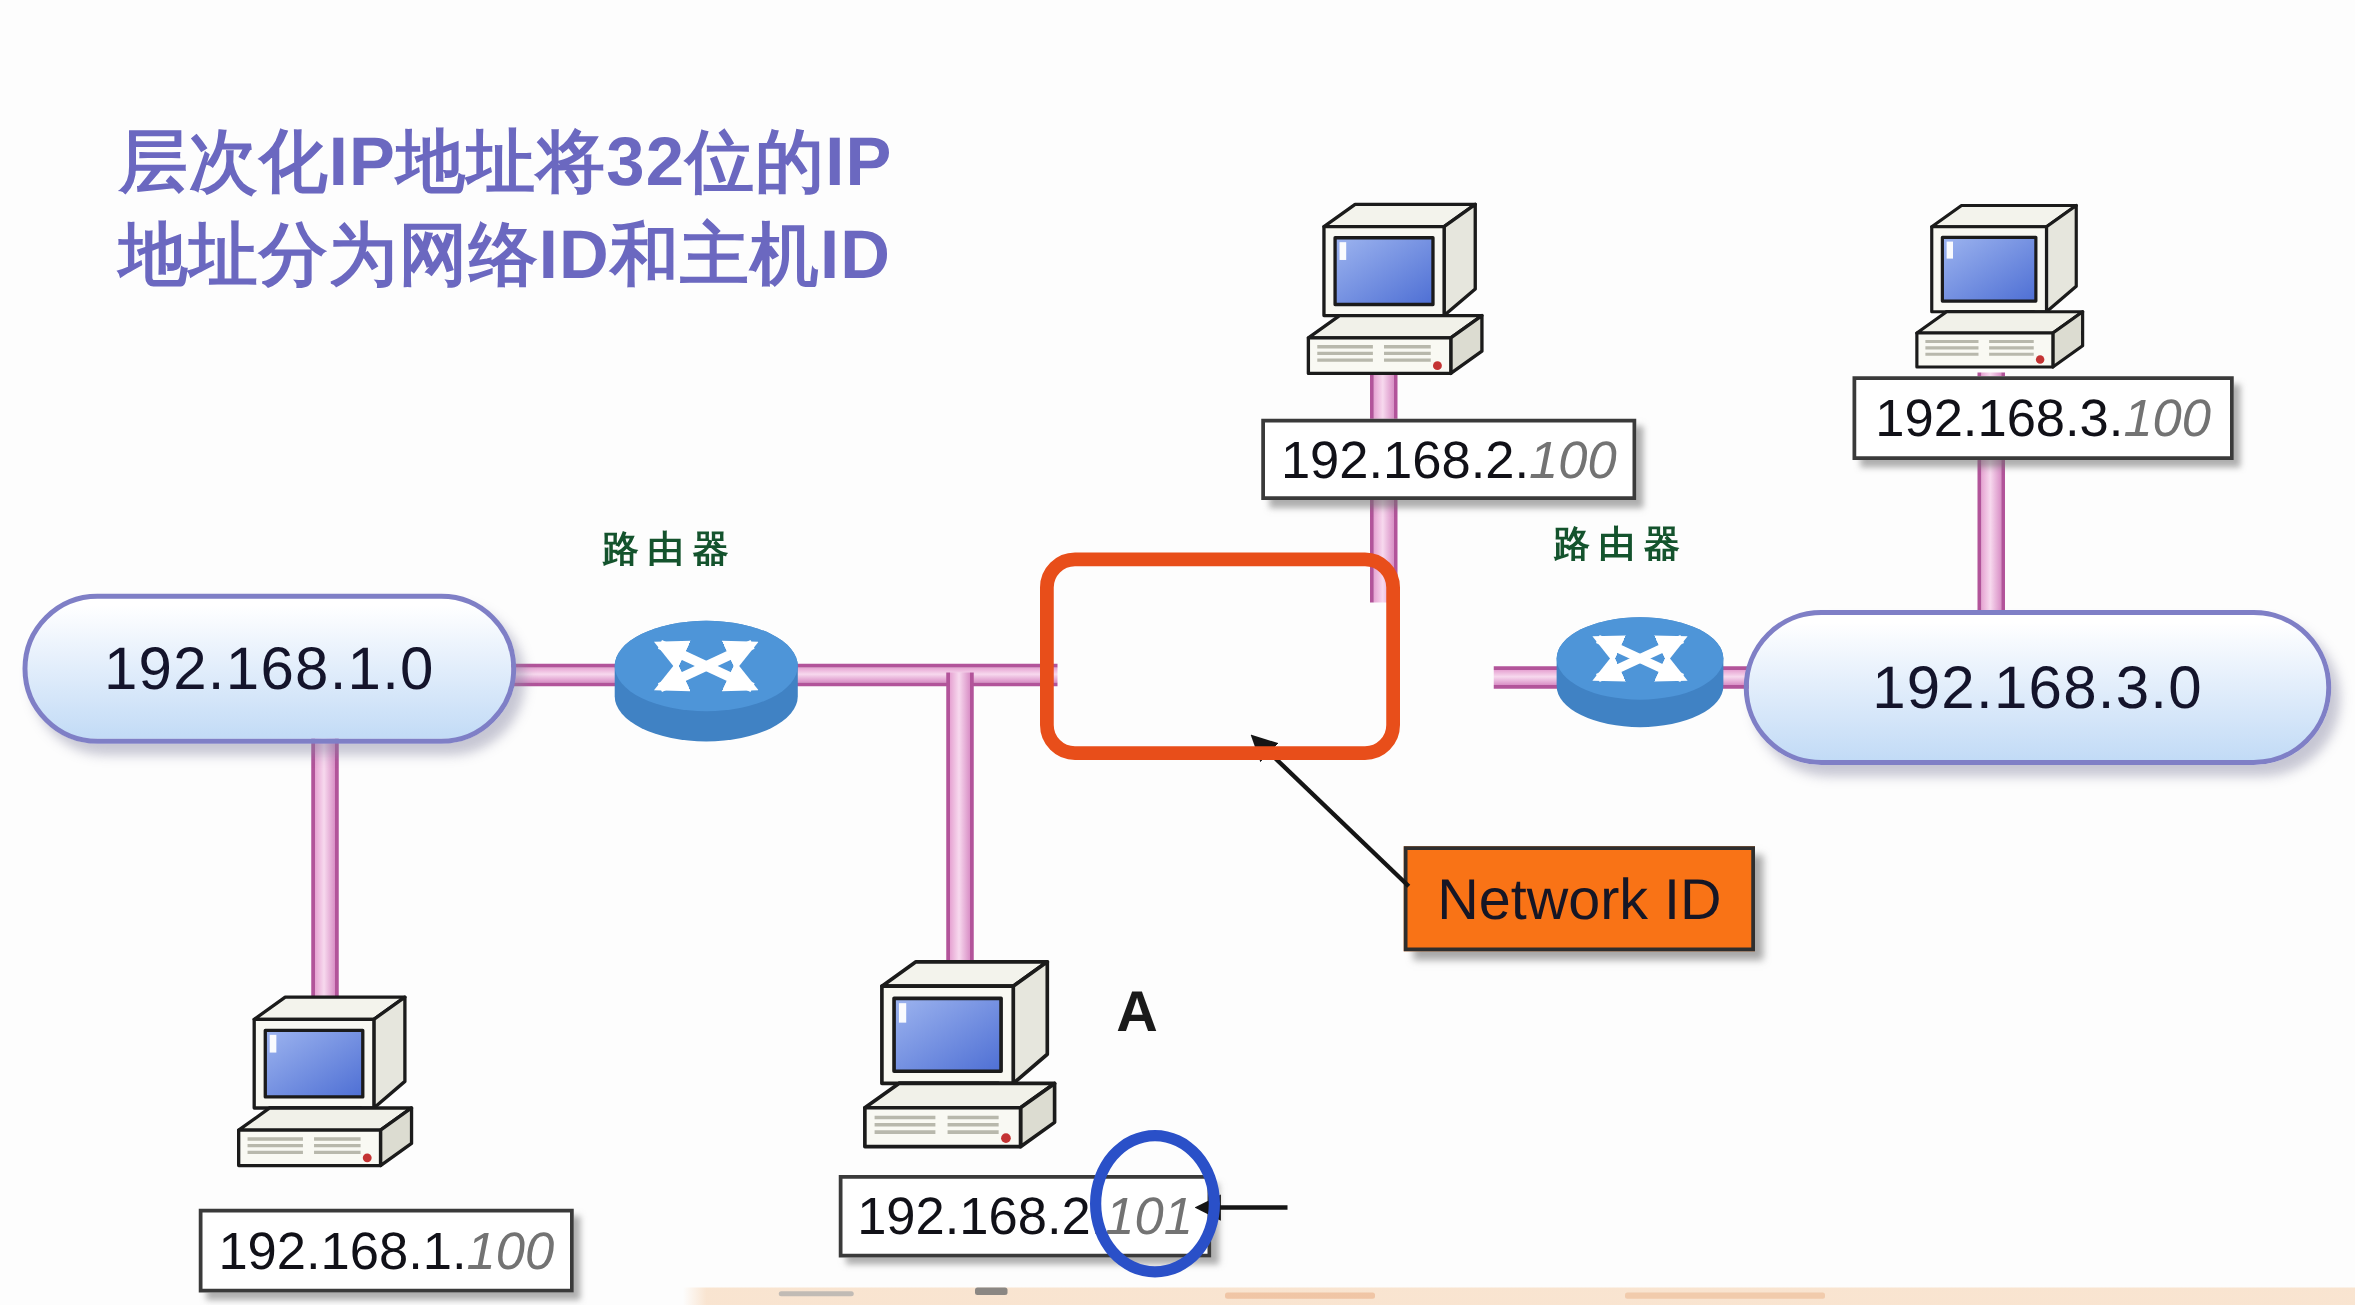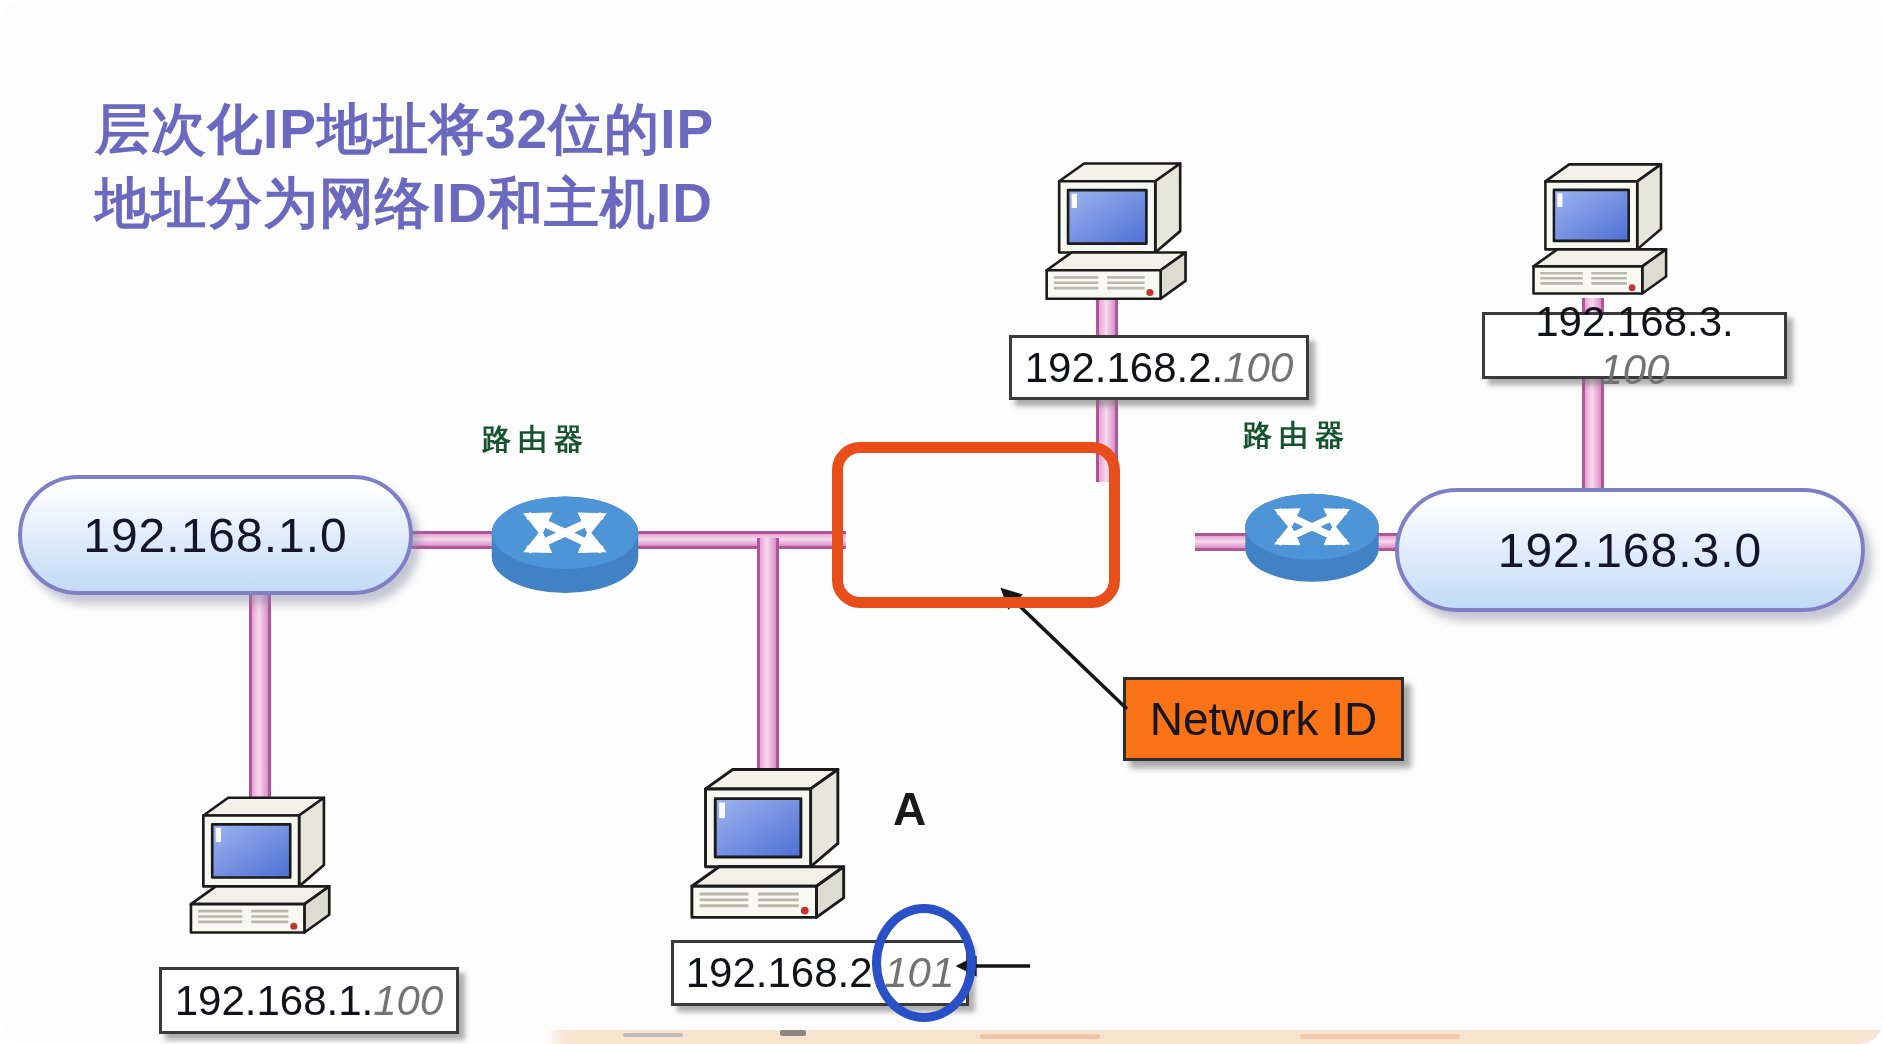--- a/index.html
+++ b/index.html
@@ -1,20 +1,19 @@
 <!DOCTYPE html>
 <html><head>
 <meta charset="utf-8">
 <style>
   html,body{margin:0;padding:0;background:#ffffff;}
   #stage{
     position:relative;width:1884px;height:1044px;overflow:hidden;
     background:#fdfdfd;
     font-family:"Liberation Sans", sans-serif;
-    border-radius:26px;
   }
   
   .title{
     position:absolute;left:95px;top:92px;
     font-size:55px;font-weight:700;color:#6b68c0;
     line-height:74px;letter-spacing:1px;white-space:nowrap;
   }
   
   .hlink{
     position:absolute;height:12px;
@@ -174,21 +173,21 @@
   <svg class="pc" style="left:660px;top:750px;" width="200" height="180" viewBox="0 0 200 185">
       <use href="#pc"></use>
     </svg>
 
   <div class="host-a">A</div>
 
   <div class="ipbox" style="left:998px;top:335px;width:294px;height:59px;">
     <span>192.168.2.</span>
       <span class="host-part">100</span>
   </div>
-  <div class="ipbox" style="left:1471px;top:312px;width:299px;height:61px;flex-direction:column;">
+  <div class="ipbox" style="left:1471px;top:301px;width:299px;height:61px;">
     <span>192.168.3.</span>
       <span class="host-part">100</span>
   </div>
   <div class="ipbox" style="left:148px;top:967px;width:294px;height:61px;">
     <span>192.168.1.</span>
       <span class="host-part">100</span>
   </div>
   <div class="ipbox" style="left:660px;top:940px;width:292px;height:60px;">
     <span>192.168.2.</span>
       <span class="host-part">101</span>

